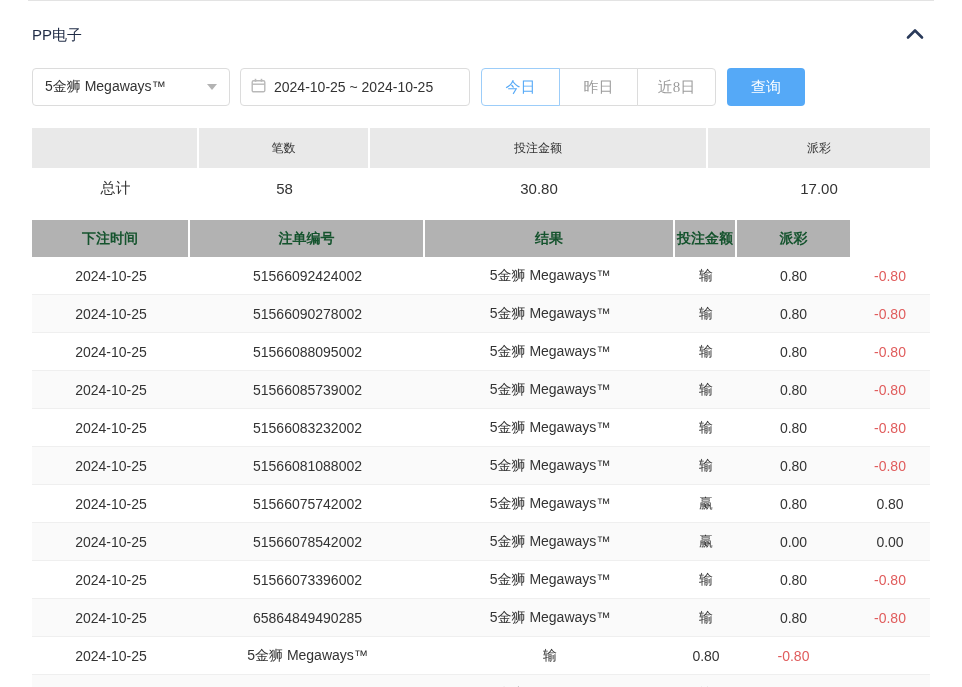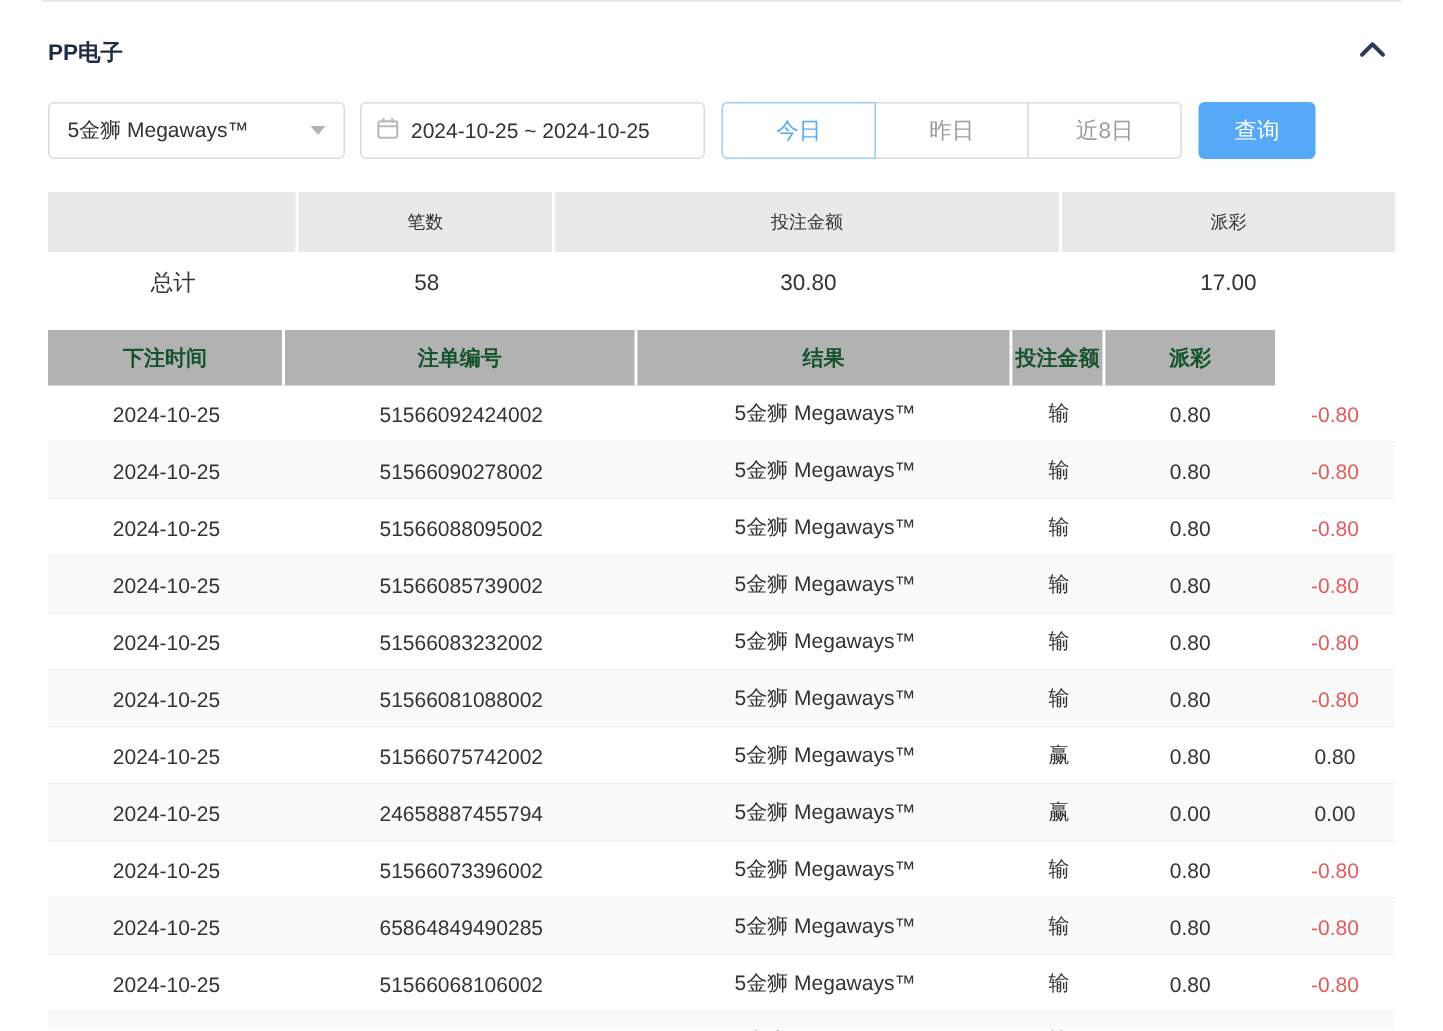--- a/index.html
+++ b/index.html
@@ -7,32 +7,32 @@
     --negative:#e05c5c;
     --th-bg:#b2b2b2;
     --sum-th-bg:#e9e9e9;
   }
   *{box-sizing:border-box;margin:0;padding:0}
   html,body{width:962px;height:687px;overflow:hidden;background:#fff;
     font-family:"Liberation Sans","DejaVu Sans",sans-serif;color:#333}
   .top-line{border-top:1px solid #e3e3e3;margin:0 28px}
   .page{padding:0 32px}
   .panel-header{display:flex;justify-content:space-between;align-items:center;margin-top:24px;height:20px}
-  .panel-title{font-size:15px;font-weight:bold;color:#1f2b45}
+  .panel-title{font-size:15px;font-weight:normal;color:#1f2b45}
   .collapse-btn{cursor:pointer;display:flex;align-items:center;padding-right:6px}
   .filters{display:flex;align-items:center;margin-top:23px}
   .select-box{width:198px;height:38px;border:1px solid #dcdcdc;border-radius:4px;display:flex;
     align-items:center;justify-content:space-between;padding:0 12px;font-size:14px;background:#fff;cursor:pointer}
   .caret-down{width:0;height:0;border-left:5px solid transparent;border-right:5px solid transparent;
     border-top:6px solid #b3b3b3}
   .date-box{margin-left:10px;width:230px;height:38px;border:1px solid #dcdcdc;border-radius:4px;
     display:flex;align-items:center;padding:4px 10px;font-size:14px;gap:8px;cursor:pointer}
   .btn-group{display:flex;margin-left:11px}
-  .range-btn{width:103px;height:38px;background:#fff;border:1px solid #dcdcdc;font-size:15px;color:#9c9c9c;
-    margin-left:-1px;cursor:pointer;font-family:Liberation Sans, sans-serif}
+  .range-btn{width:79px;height:38px;background:#fff;border:1px solid #dcdcdc;font-size:15px;color:#9c9c9c;
+    margin-left:-1px;cursor:pointer;font-family:Liberation Serif, serif}
   .range-btn:first-child{margin-left:0;border-radius:4px 0 0 4px}
   .range-btn:last-child{border-radius:0 4px 4px 0}
   .range-btn.active{color:var(--accent);border-color:#9ccdf9;position:relative;z-index:1;background:#fff}
   .search-btn{margin-left:11px;width:78px;height:38px;background:var(--accent);border:none;border-radius:4px;
     color:#fff;font-size:15px;cursor:pointer;font-family:inherit}
   .summary{margin-top:22px}
   .grid-sum{display:grid;grid-template-columns:167px 171px 338px 222px}
   .sum-h{background:var(--sum-th-bg);height:40px;display:flex;align-items:center;justify-content:center;
     font-size:12px;color:#333;border-right:2px solid #fff}
   .sum-h:last-child{border-right:none}
@@ -175,21 +175,21 @@
     <div class="td">2024-10-25</div>
     <div class="td">51566075742002</div>
     <div class="td">5金狮 Megaways™</div>
     <div class="td">赢</div>
     <div class="td">0.80</div>
     <div class="td">0.80</div>
   </div>
 
   <div class="trow alt">
     <div class="td">2024-10-25</div>
-    <div class="td">24658887455794</div>
+    <div class="td">51566078542002</div>
     <div class="td">5金狮 Megaways™</div>
     <div class="td">赢</div>
     <div class="td">0.00</div>
     <div class="td">0.00</div>
   </div>
 
   <div class="trow">
     <div class="td">2024-10-25</div>
     <div class="td">51566073396002</div>
     <div class="td">5金狮 Megaways™</div>
@@ -202,21 +202,20 @@
     <div class="td">2024-10-25</div>
     <div class="td">65864849490285</div>
     <div class="td">5金狮 Megaways™</div>
     <div class="td">输</div>
     <div class="td">0.80</div>
     <div class="td neg">-0.80</div>
   </div>
 
   <div class="trow">
     <div class="td">2024-10-25</div>
-    <div class="td">51566068106002</div>
     <div class="td">5金狮 Megaways™</div>
     <div class="td">输</div>
     <div class="td">0.80</div>
     <div class="td neg">-0.80</div>
   </div>
 
   <div class="trow alt">
     <div class="td">2024-10-25</div>
     <div class="td">51566065830002</div>
     <div class="td">5金狮 Megaways™</div>

